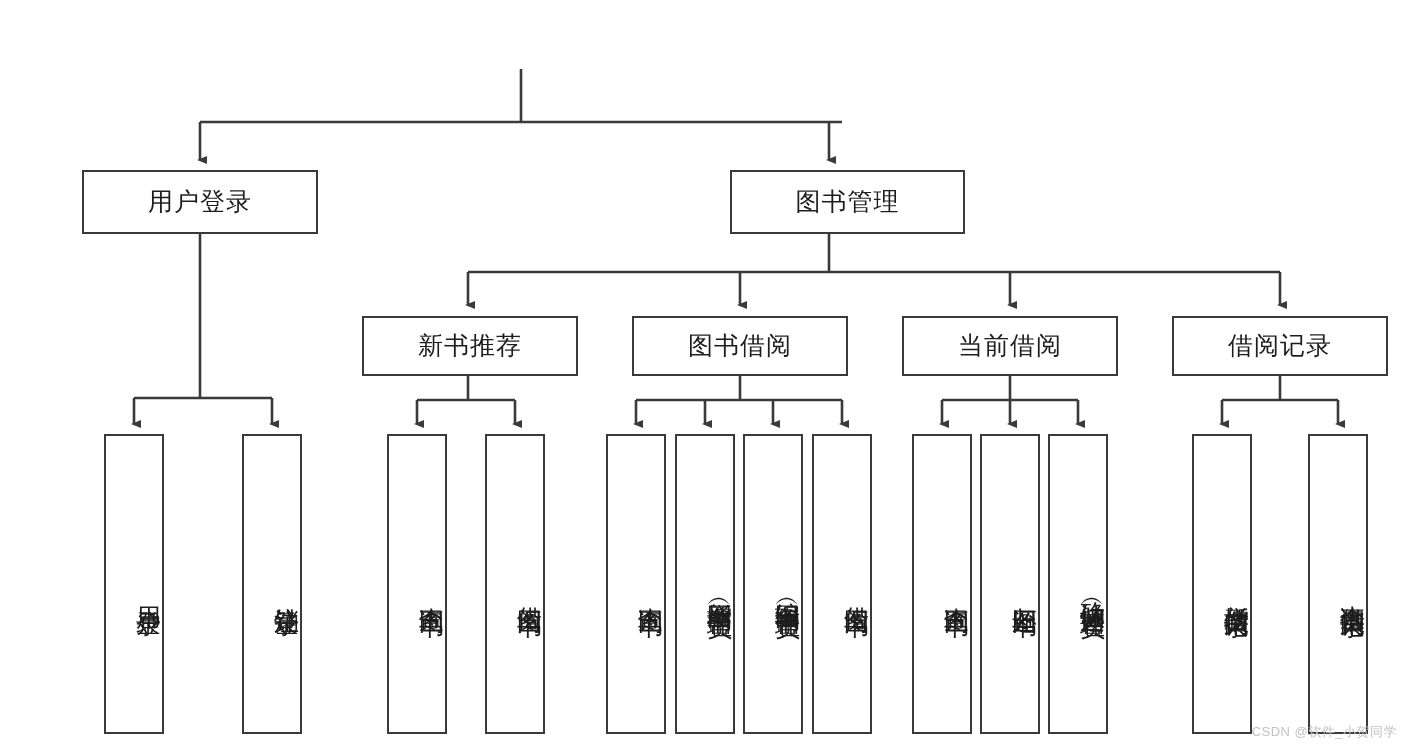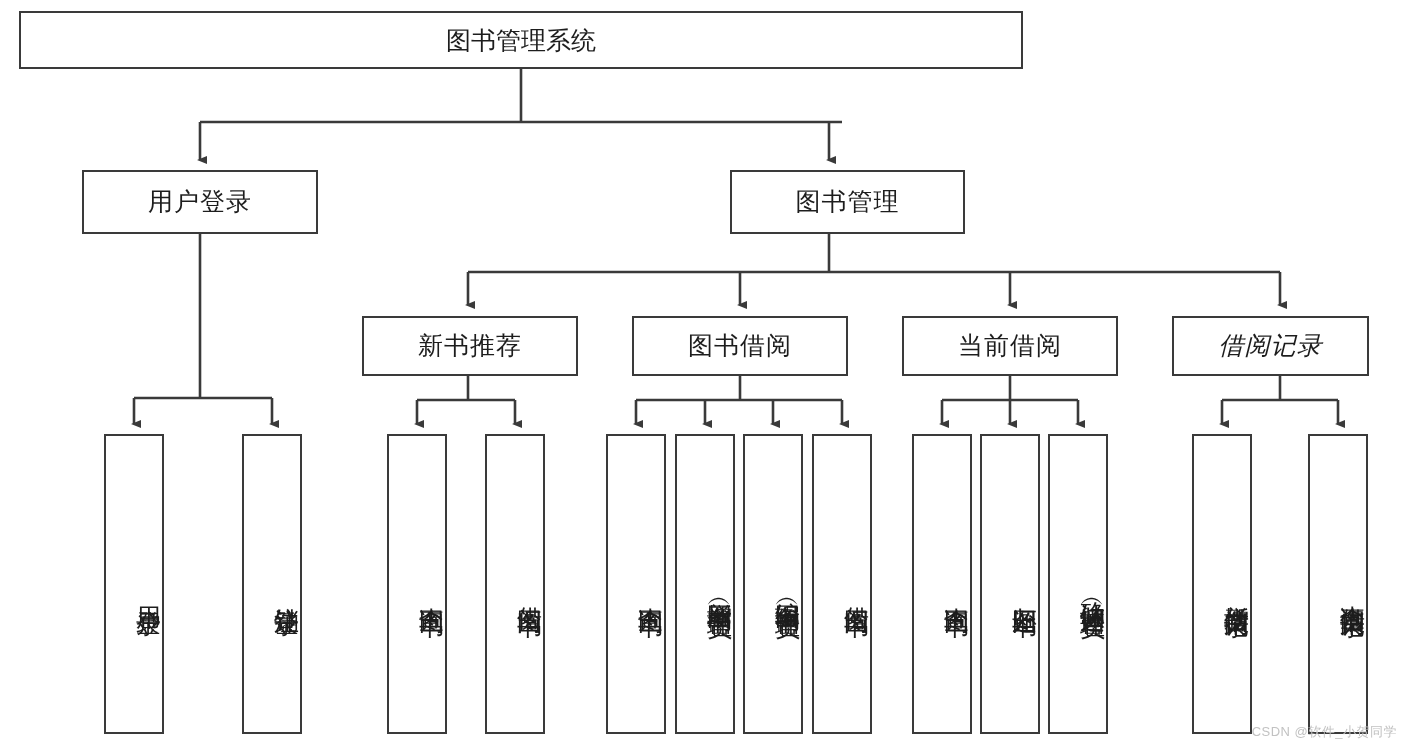--- a/index.html
+++ b/index.html
@@ -117,41 +117,38 @@
       <path d="M1010,400 L1010,424" marker-end="url(#arrow)"></path>
       <path d="M1078,400 L1078,424" marker-end="url(#arrow)"></path>
 
       <path d="M1280,376 L1280,400"></path>
       <path d="M1222,400 L1338,400"></path>
       <path d="M1222,400 L1222,424" marker-end="url(#arrow)"></path>
       <path d="M1338,400 L1338,424" marker-end="url(#arrow)"></path>
     </g>
   </svg>
 
-  <div class="node root" style="left:19px; top:11px; width:1004px; height:58px;">
-    <span>图书管理系统</span>
-  </div>
 
   <div class="node horiz" style="left:82px; top:170px; width:236px; height:64px;">
     <span>用户登录</span>
   </div>
   <div class="node horiz" style="left:712px; top:170px; width:235px; height:64px;margin-left:18px;">
     <span>图书管理</span>
   </div>
 
   <div class="node horiz" style="left:632px; top:316px; width:216px; height:60px;">
     <span>图书借阅</span>
   </div>
   <div class="node horiz" style="left:362px; top:316px; width:216px; height:60px;">
     <span>新书推荐</span>
   </div>
   <div class="node horiz" style="left:902px; top:316px; width:216px; height:60px;">
     <span>当前借阅</span>
   </div>
-  <div class="node horiz" style="left:1172px; top:316px; width:197px; height:60px;font-style:italic;">
+  <div class="node horiz" style="left:1172px; top:316px; width:216px; height:60px;">
     <span>借阅记录</span>
   </div>
 
   <div class="node vert" style="left:104px; top:434px; width:60px; height:300px;">
     <span>用户登录</span>
   </div>
   <div class="node vert" style="left:242px; top:434px; width:60px; height:300px;">
     <span>注销登录</span>
   </div>
 

